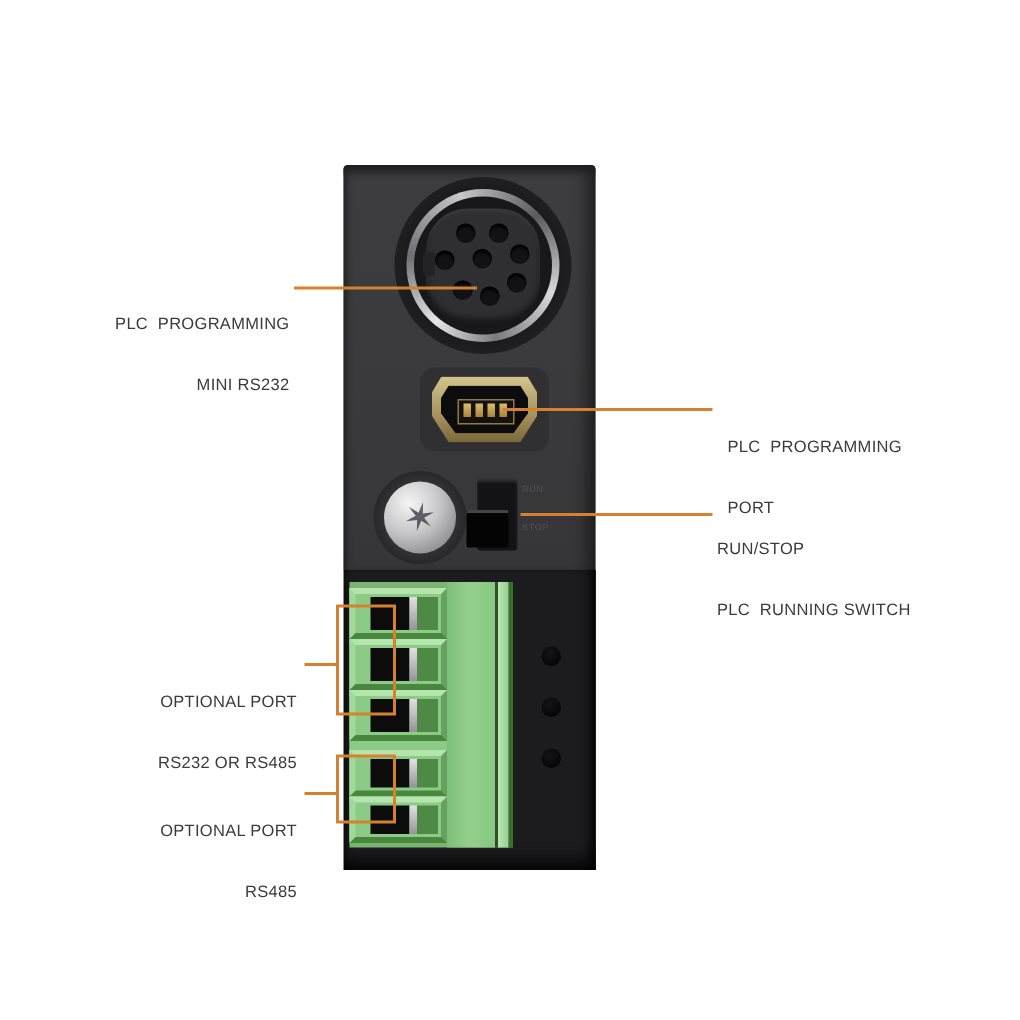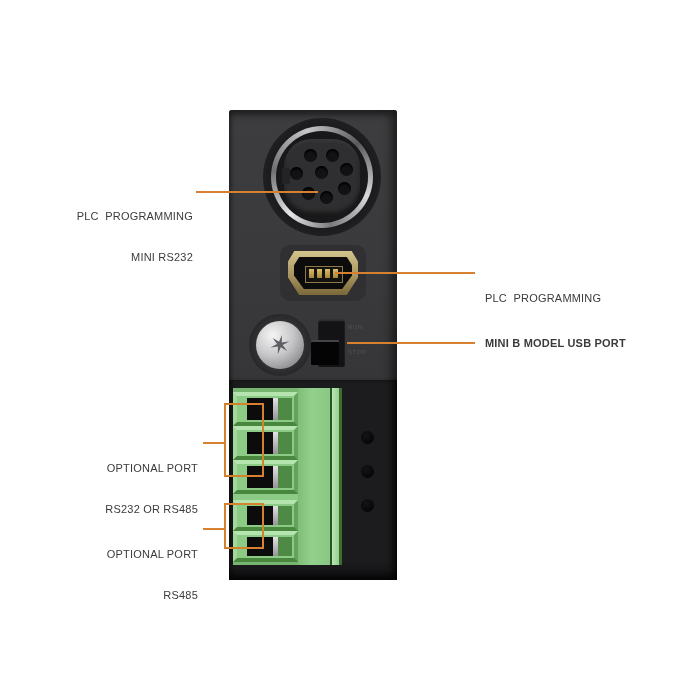--- a/index.html
+++ b/index.html
@@ -176,23 +176,27 @@
   <div class="bracket" style="left:224px;top:403px;width:40px;height:74px"></div>
   <div class="bracket" style="left:224px;top:503px;width:40px;height:46px"></div>
 
   <div class="lab right-al" style="right:487px;top:183px">
     <div>PLC  PROGRAMMING</div>
     <div>MINI RS232</div>
   </div>
 
   <div class="lab" style="left:485px;top:265px">
     <div>PLC  PROGRAMMING</div>
-    <div class="sub">MINI B MODEL USB PORT</div>
-  </div>
-
+    <div>PORT</div>
+  </div>
+
+  <div class="lab" style="left:478px;top:333px">
+    <div>RUN/STOP</div>
+    <div>PLC  RUNNING SWITCH</div>
+  </div>
 
   <div class="lab right-al" style="right:482px;top:435px">
     <div>OPTIONAL PORT</div>
     <div>RS232 OR RS485</div>
   </div>
 
   <div class="lab right-al" style="right:482px;top:521px">
     <div>OPTIONAL PORT</div>
     <div>RS485</div>
   </div>

